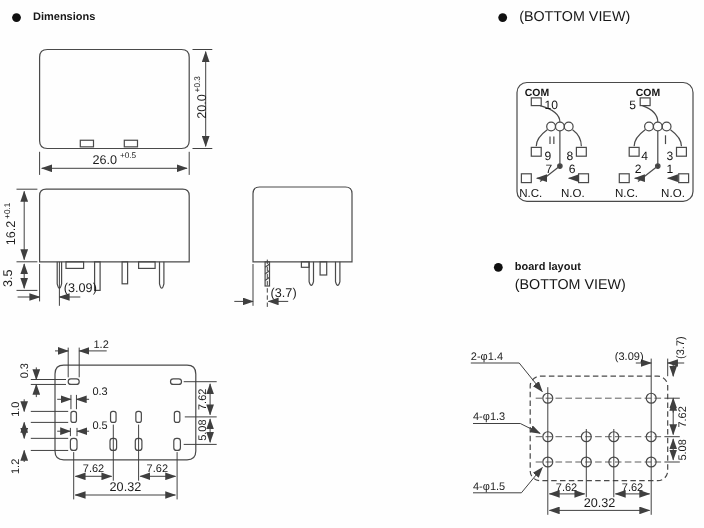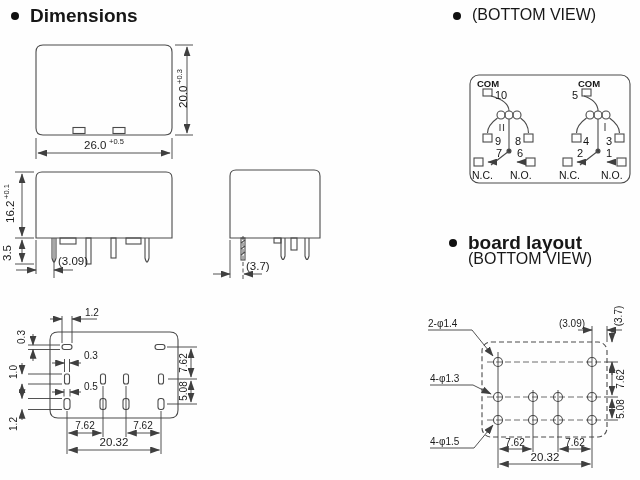--- a/index.html
+++ b/index.html
@@ -1,21 +1,21 @@
 <!DOCTYPE html>
 <html><head>
 <meta charset="utf-8">
 <style>
   *{margin:0;padding:0;box-sizing:border-box}
   html,body{background:#e9e9e9}
   #stage{position:relative;width:640px;height:480px;background:#fefefe;font-family:"Liberation Sans",sans-serif;color:#171717;overflow:hidden}
   .hd{position:absolute;display:flex;gap:11px;align-items:flex-start}
   .bullet{width:8px;height:8px;border-radius:50%;background:#101010;margin-top:5px;flex:0 0 auto}
-  .t1{font-size:19px;font-weight:700;line-height:17px;display:block}
-  .t2{font-size:16px;font-weight:500;line-height:16px;display:block}
+  .t1{font-size:10px;font-weight:700;line-height:17px;display:block}
+  .t2{font-size:13px;font-weight:500;line-height:16px;display:block}
   svg{position:absolute;left:0;top:0}
   text{stroke:none}
   .dim{font-size:10px;fill:#1c1c1c}
   .dimL{font-size:11.5px;fill:#1c1c1c}
   .sup{font-size:7.5px;fill:#1c1c1c}
   .pin{font-size:11px;fill:#141414}
   .com{font-size:9.5px;font-weight:700;fill:#141414}
   .sw{font-size:10.5px;fill:#141414}
 </style>
 </head>

